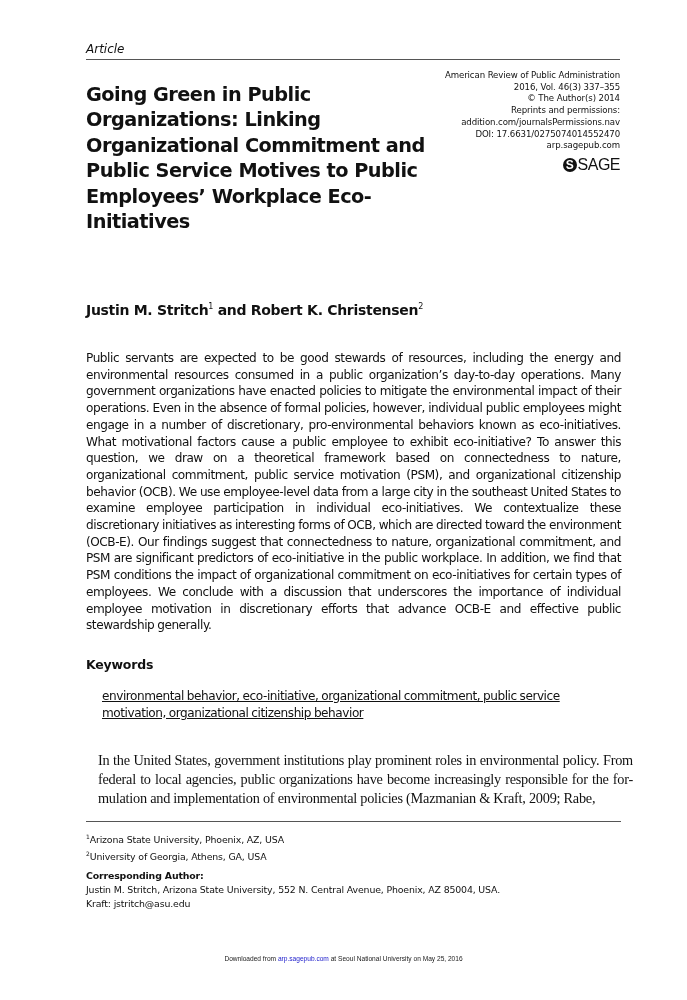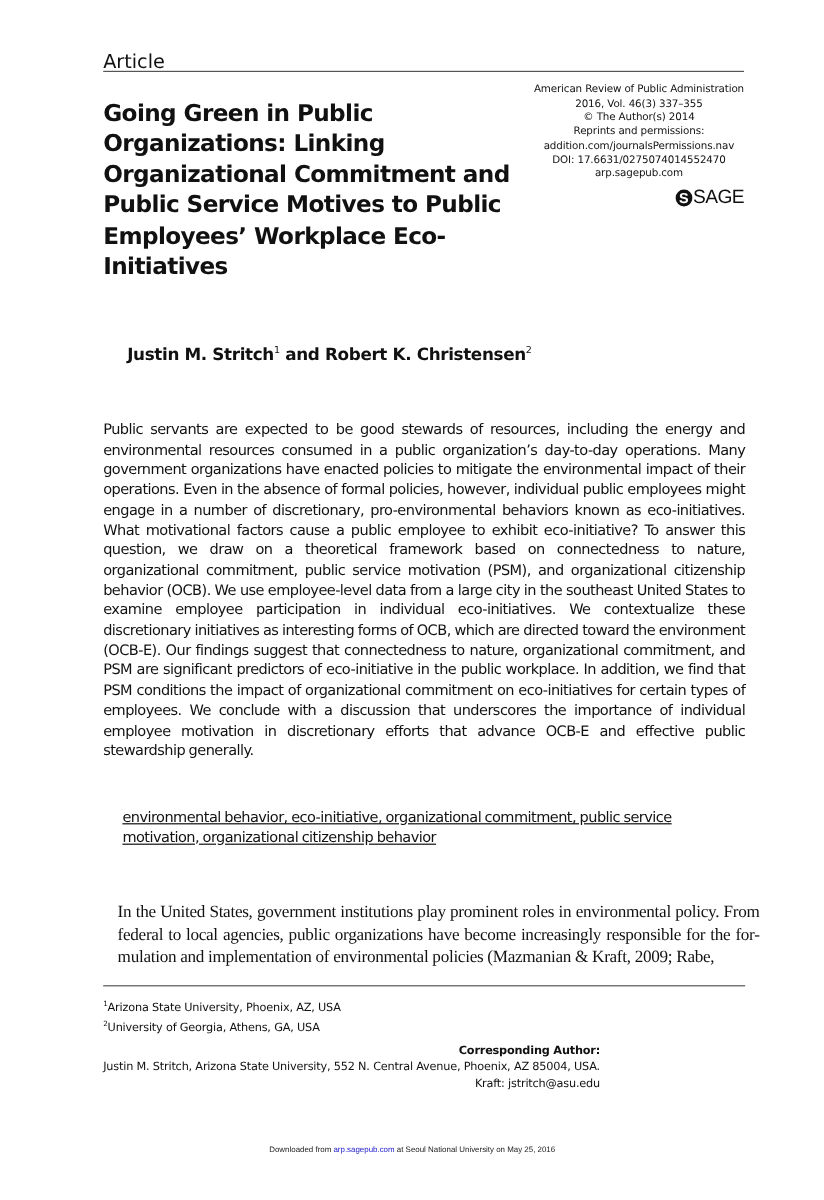--- a/index.html
+++ b/index.html
@@ -1,35 +1,35 @@
 <!DOCTYPE html>
 <html><head>
   <meta charset="utf-8">
   <style>
     html, body { margin: 0; padding: 0; background: #ffffff; }
     body { width: 687px; height: 1000px; position: relative; overflow: hidden; color: #111; font-family: "DejaVu Sans", sans-serif; }
     .page { position: absolute; left: 0; top: 0; width: 687px; height: 1000px; }
-    .article-label { position: absolute; left: 86px; top: 42px; font-size: 16px; font-family: "DejaVu Sans", sans-serif; }
+    .article-label { position: absolute; left: 86px; top: 42px; font-size: 12px; font-style: italic; font-family: "DejaVu Sans", sans-serif; }
     .top-rule { position: absolute; left: 86px; top: 59px; width: 534px; height: 0; border-top: 1px solid #555; }
-    .journal-info { position: absolute; right: 67px; top: 70px; text-align: center; font-size: 8.6px; line-height: 11.7px; font-family: "DejaVu Sans", sans-serif; letter-spacing: -0.1px; }
+    .journal-info { position: absolute; right: 67px; top: 70px; text-align: right; font-size: 8.6px; line-height: 11.7px; font-family: "DejaVu Sans", sans-serif; letter-spacing: -0.1px; }
     .sage-logo { position: absolute; right: 67px; top: 156px; font-family: "Liberation Sans", sans-serif; font-size: 16px; font-weight: normal; letter-spacing: -0.5px; display: flex; align-items: center; }
     .sage-logo .s-circle { display: inline-flex; width: 14px; height: 14px; border-radius: 50%; background: #111; color: #fff; font-size: 12px; font-weight: bold; align-items: center; justify-content: center; margin-right: 1px; line-height: 1; }
     .title { position: absolute; left: 86px; top: 82px; width: 360px; font-size: 19.3px; line-height: 25.4px; font-weight: bold; font-family: "DejaVu Sans", sans-serif; letter-spacing: -0.5px; margin: 0; }
-    .authors { position: absolute; left: 86px; top: 287px; font-size: 14px; font-weight: bold; font-family: "DejaVu Sans", sans-serif; letter-spacing: -0.3px; margin-left: 20px; }
+    .authors { position: absolute; left: 86px; top: 302px; font-size: 14px; font-weight: bold; font-family: "DejaVu Sans", sans-serif; letter-spacing: -0.3px; }
     .authors sup { font-size: 8px; font-weight: normal; }
     .section-heading { font-weight: bold; font-size: 12.5px; font-family: "DejaVu Sans", sans-serif; margin: 0; letter-spacing: -0.2px; }
     .abstract { position: absolute; left: 86px; top: 350px; width: 535px; }
     .abstract p { margin: 0; font-size: 12.1px; line-height: 16.7px; text-align: justify; font-family: "DejaVu Sans", sans-serif; letter-spacing: -0.45px; word-spacing: -0.5px; }
     .keywords { position: absolute; left: 86px; top: 657px; width: 535px; }
     .keywords p { margin: 16px; font-size: 12.1px; line-height: 16.7px; font-family: "DejaVu Sans", sans-serif; letter-spacing: -0.45px; word-spacing: -0.5px; text-decoration: underline; }
     .body-text { position: absolute; left: 86px; top: 739px; width: 535px; margin: 12px; font-family: "Liberation Serif", serif; font-size: 14.3px; line-height: 19.2px; text-align: justify; letter-spacing: -0.25px; }
     .footnote-rule { position: absolute; left: 86px; top: 821px; width: 535px; border-top: 1px solid #555; }
     .affiliations { position: absolute; left: 86px; top: 830px; font-size: 9.4px; line-height: 14px; font-family: "DejaVu Sans", sans-serif; letter-spacing: -0.15px; }
     .affiliations sup { font-size: 6px; }
-    .corresponding { position: absolute; left: 86px; top: 869px; font-size: 9.4px; line-height: 13.8px; font-family: "DejaVu Sans", sans-serif; letter-spacing: -0.15px; text-align: right; }
+    .corresponding { position: absolute; left: 86px; top: 869px; font-size: 9.4px; line-height: 13.8px; font-family: "DejaVu Sans", sans-serif; letter-spacing: -0.15px; }
     .corresponding .label { font-weight: bold; }
     .download-line { position: absolute; left: 0; width: 687px; top: 955px; text-align: center; font-size: 6.6px; font-family: "Liberation Sans", sans-serif; color: #222; }
     .download-line a { color: #2222cc; text-decoration: none; }
   </style>
 </head>
 <body>
 
 <div class="page">
 
   <div class="article-label">Article</div>
@@ -54,20 +54,21 @@
 
   <div class="authors">
     <span>Justin M. Stritch</span><sup>1</sup><span> and </span><span>Robert K. Christensen</span><sup>2</sup>
   </div>
 
   <div class="abstract">
     <p>Public servants are expected to be good stewards of resources, including the energy and environmental resources consumed in a public organization’s day-to-day operations. Many government organizations have enacted policies to mitigate the environmental impact of their operations. Even in the absence of formal policies, however, individual public employees might engage in a number of discretionary, pro-environmental behaviors known as eco-initiatives. What motivational factors cause a public employee to exhibit eco-initiative? To answer this question, we draw on a theoretical framework based on connectedness to nature, organizational commitment, public service motivation (PSM), and organizational citizenship behavior (OCB). We use employee-level data from a large city in the southeast United States to examine employee participation in individual eco-initiatives. We contextualize these discretionary initiatives as interesting forms of OCB, which are directed toward the environment (OCB-E). Our findings suggest that connectedness to nature, organizational commitment, and PSM are significant predictors of eco-initiative in the public workplace. In addition, we find that PSM conditions the impact of organizational commitment on eco-initiatives for certain types of employees. We conclude with a discussion that underscores the importance of individual employee motivation in discretionary efforts that advance OCB-E and effective public stewardship generally.</p>
   </div>
 
   <div class="keywords">
+    <h2 class="section-heading">Keywords</h2>
     <p>environmental behavior, eco-initiative, organizational commitment, public service motivation, organizational citizenship behavior</p>
   </div>
 
   <p class="body-text">In the United States, government institutions play prominent roles in environmental policy. From federal to local agencies, public organizations have become increasingly responsible for the for-mulation and implementation of environmental policies (Mazmanian &amp; Kraft, 2009; Rabe,</p>
 
   <div class="footnote-rule"></div>
 
   <div class="affiliations">
     <div><sup>1</sup><span>Arizona State University, Phoenix, AZ, USA</span></div>
     <div><sup>2</sup><span>University of Georgia, Athens, GA, USA</span></div>

